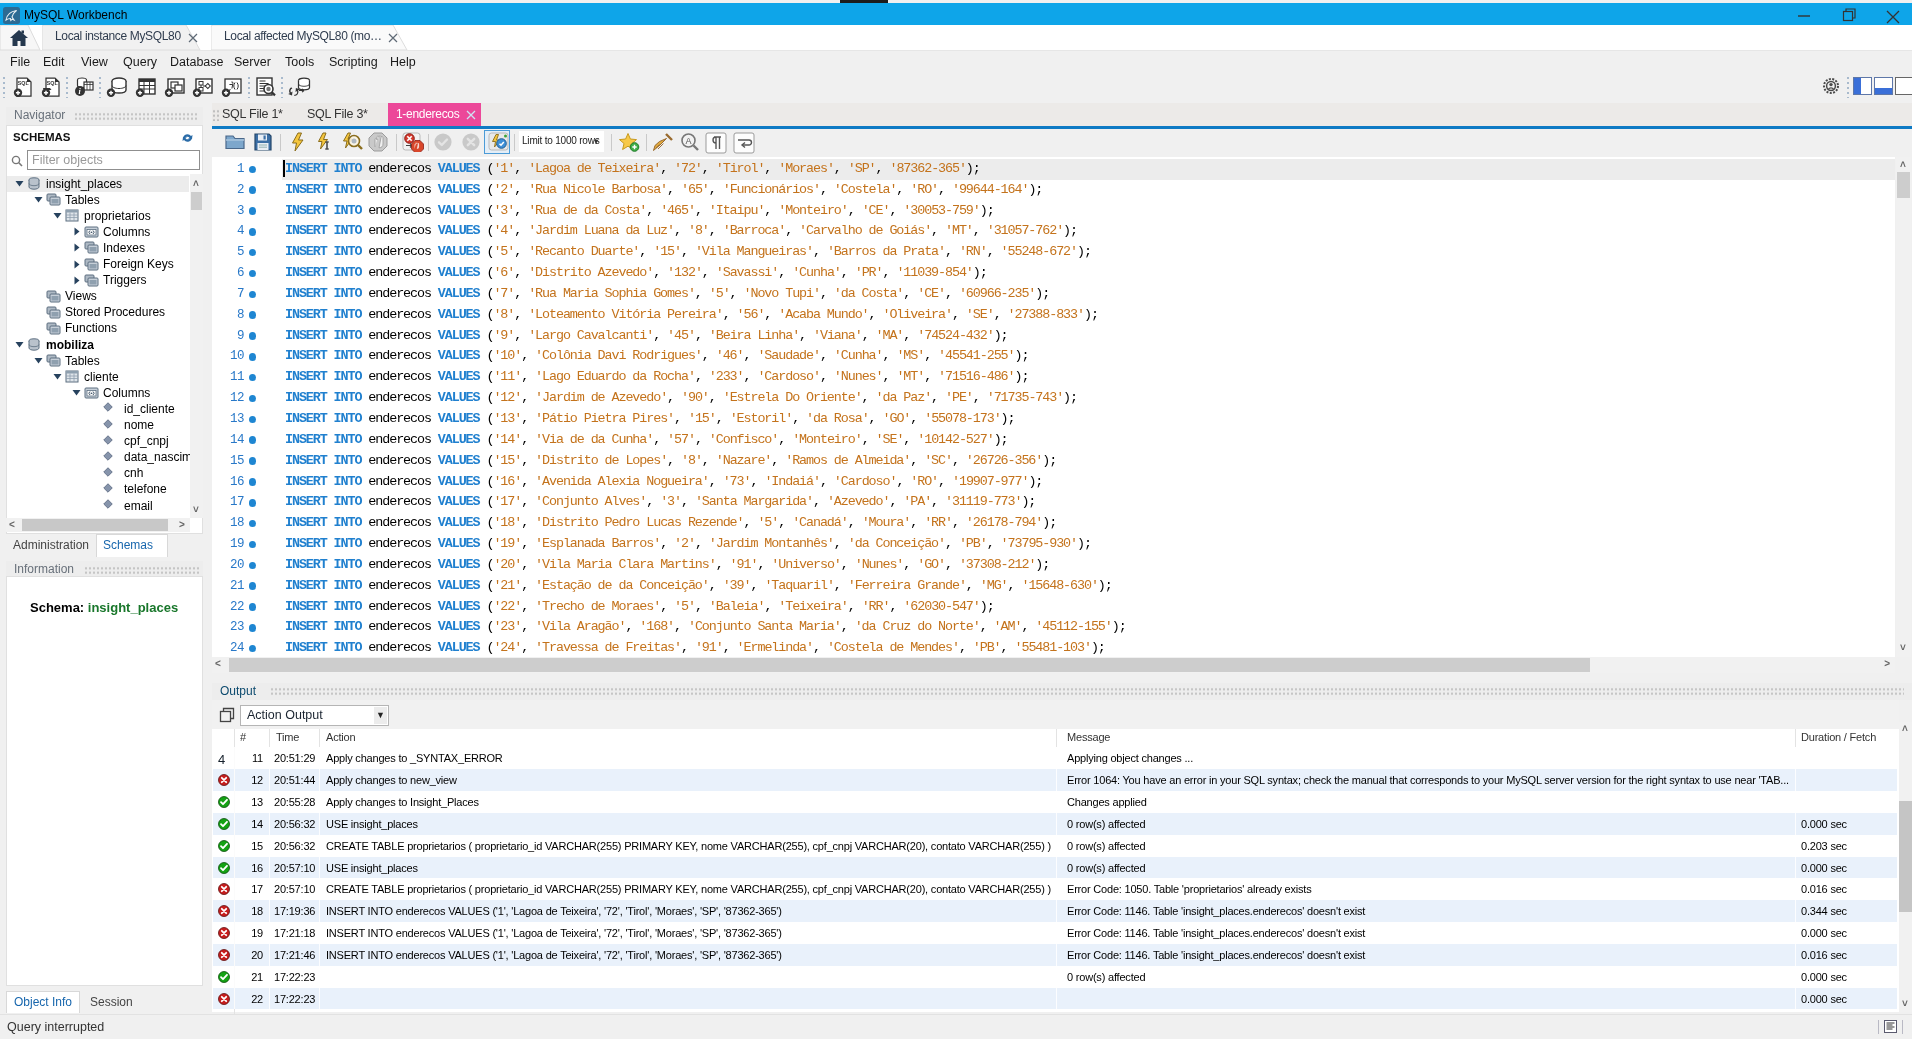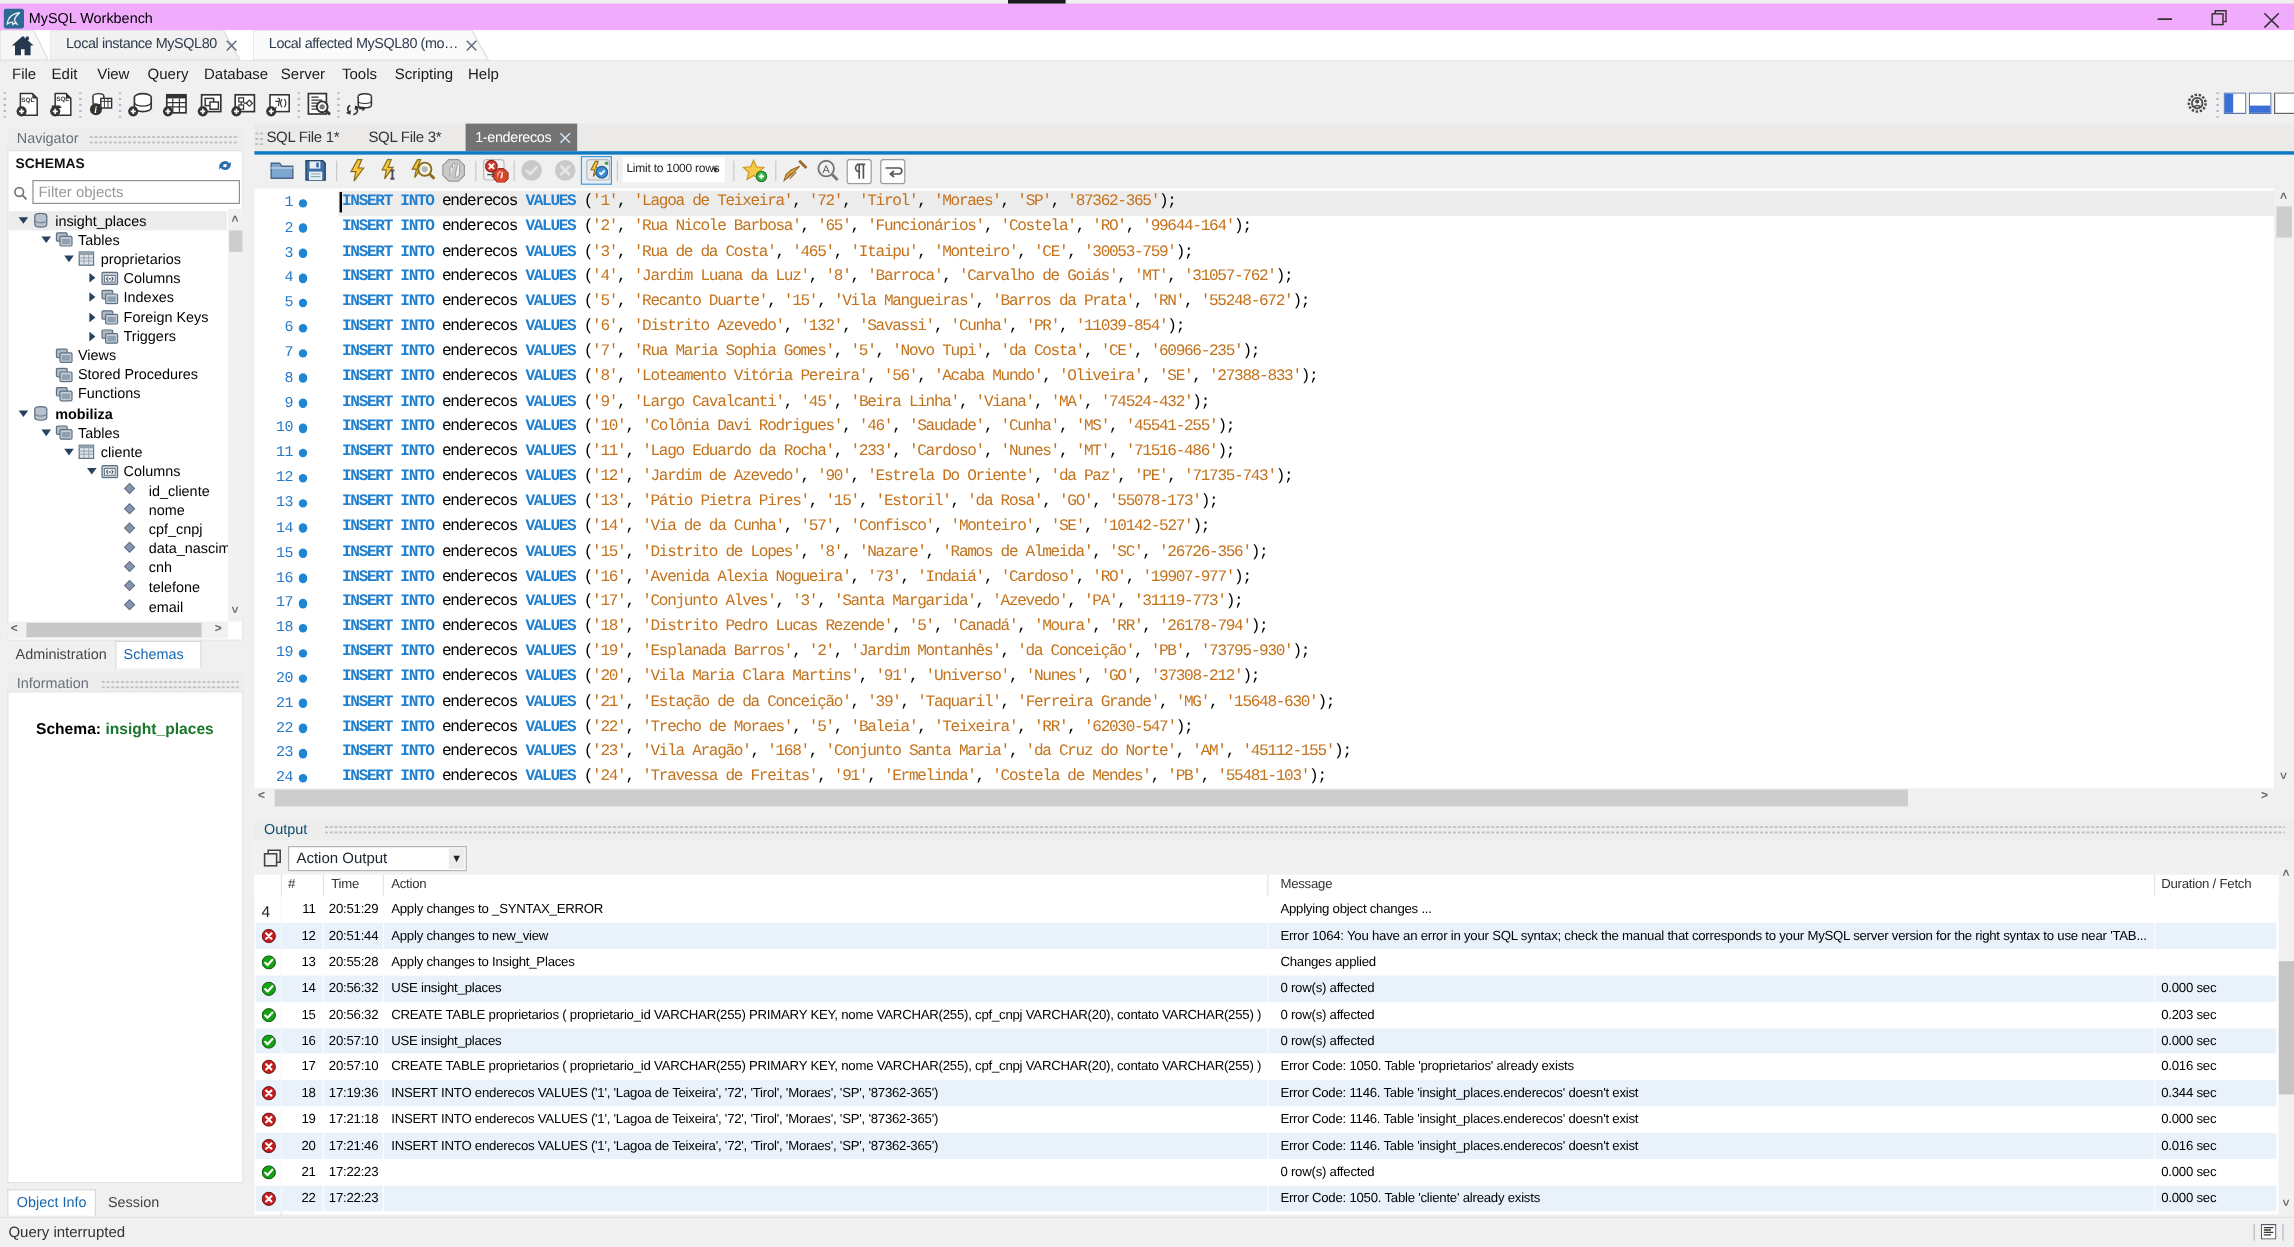--- a/index.html
+++ b/index.html
@@ -1,19 +1,19 @@
 <!DOCTYPE html>
 <html><head><meta charset="utf-8"><style>
 *{margin:0;padding:0;box-sizing:border-box}
 html,body{width:1912px;height:1039px;overflow:hidden;background:#f0f0f0;
  font-family:"Liberation Sans",sans-serif;-webkit-font-smoothing:antialiased}
 .abs{position:absolute}
 .ti svg,.oic svg,.mi svg,.ei svg{display:block}
 
-#title{position:absolute;left:0;top:3px;width:1912px;height:25px;background:#f0abfc}
+#title{position:absolute;left:0;top:3px;width:1912px;height:25px;background:#0ea5e9}
 #title .txt{position:absolute;left:24px;top:5px;font-size:12px;color:#000}
 #blackbar{position:absolute;left:840px;top:0;width:48px;height:3px;background:#1c1c1c}
 
 #ctabs{position:absolute;left:0;top:25px;width:1912px;height:25px;background:#fff}
 .ctab{position:absolute;top:0;height:25px;font-size:12px;color:#2f3c4e;letter-spacing:-0.35px}
 
 #menubar{position:absolute;left:0;top:50px;width:1912px;height:22px;background:#f0f0f0;border-top:1px solid #e6e6e6}
 #menubar span{position:absolute;top:4px;font-size:12.5px;color:#1a1a1a}
 
 #maintb{position:absolute;left:0;top:72px;width:1912px;height:31px;background:#f0f0f0}
@@ -44,21 +44,21 @@
 #schema_line{position:absolute;left:30px;top:600px;font-size:13px;font-weight:bold;color:#000}
 #schema_line b{color:#19772b}
 
 .btab{position:absolute;font-size:12px}
 
 #status{position:absolute;left:0;top:1014px;width:1912px;height:25px;background:#f0f0f0;border-top:1px solid #e2e2e2}
 #status .txt{position:absolute;left:7px;top:5px;font-size:12.5px;color:#333}
 
 #edtabs{position:absolute;left:212px;top:103px;width:1700px;height:23px;background:#eceae8}
 .etab{position:absolute;top:0;height:23px;font-size:12.5px;letter-spacing:-0.25px;color:#333;line-height:23px}
-#etab_act{position:absolute;left:388px;top:103px;width:93px;height:23px;background:#737373;color:#fff;
+#etab_act{position:absolute;left:388px;top:103px;width:93px;height:23px;background:#ec4899;color:#fff;
  font-size:12px;letter-spacing:-0.3px;line-height:23px}
 #blueline{position:absolute;left:212px;top:126px;width:1700px;height:3px;background:#0e7ac4}
 
 #edtb{position:absolute;left:212px;top:129px;width:1700px;height:28px;background:#f0f0f0}
 .ei{position:absolute;top:3px}
 .esep{position:absolute;top:5px;width:1px;height:17px;background:#c9c9c9}
 .acbox{position:absolute;left:272px;top:1px;width:26px;height:24px;border:1px solid #4b9bd7;background:#e4eef7}
 .limitbox{position:absolute;left:307px;top:2px;width:85px;white-space:nowrap;height:21px;background:#fff;font-size:10px;letter-spacing:-0.2px;color:#222;padding:4px 0 0 3px}
 .limitbox .dd{position:absolute;left:75px;top:5px;font-size:8.5px;color:#333}
 
@@ -894,21 +894,20 @@
   </div>
 <div class="orow blue" style="top:987.54px">
     <span class="oic">
       <svg width="12" height="12" viewBox="0 0 12 12">
         <circle cx="6" cy="6" r="5.5" fill="#c81e1e" stroke="#5d0f0f" stroke-width="0.8"></circle>
         <path d="M3.8 3.8 L8.2 8.2 M8.2 3.8 L3.8 8.2" stroke="#fff" stroke-width="1.8" fill="none" stroke-linecap="round"></path>
       </svg>
     </span>
     <span class="onum">22</span>
     <span class="otime">17:22:23</span>
-    <span class="omsg">Error Code: 1050. Table 'cliente' already exists</span>
     <span class="odur">0.000 sec</span>
   </div>
 <span class="ocol" style="left:234px;height:301px"></span>
 <span class="ocol" style="left:269px;height:18px"></span>
 <span class="ocol" style="left:319px;height:18px"></span>
 <span class="ocol" style="left:1056px;height:18px"></span>
 <span class="ocol" style="left:1795px;height:18px"></span>
 <span class="abs" style="left:234px;top:747px;width:1px;height:262px;background:rgba(255,255,255,0.85)"></span>
 <span class="abs" style="left:269px;top:747px;width:1px;height:262px;background:rgba(255,255,255,0.85)"></span>
 <span class="abs" style="left:319px;top:747px;width:1px;height:262px;background:rgba(255,255,255,0.85)"></span>

